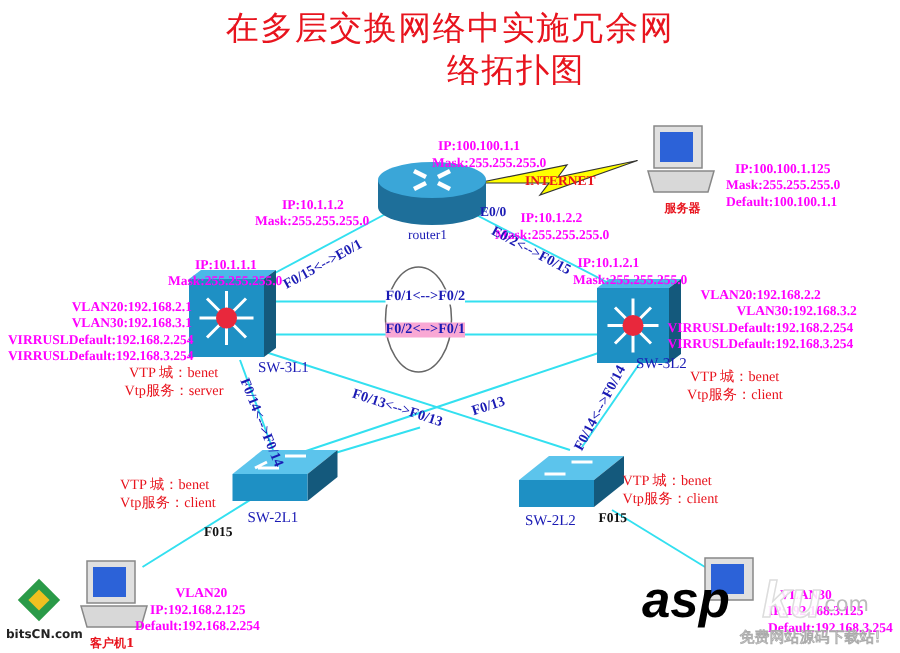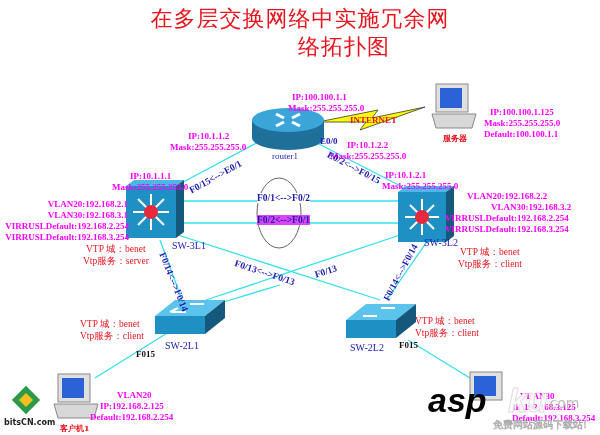--- a/index.html
+++ b/index.html
@@ -144,21 +144,21 @@
 <div class="abs mag" style="left:491px;top:202px;">VLAN30:192.168.3.2</div>
 <div class="abs mag" style="left:445px;top:213px;">VIRRUSLDefault:192.168.2.254</div>
 <div class="abs mag" style="left:445px;top:224px;">VIRRUSLDefault:192.168.3.254</div>
 <div class="abs blue" style="left:424px;top:237px;">SW-3L2</div>
 <div class="abs red" style="left:460px;top:246px;">VTP 城：benet</div>
 <div class="abs red" style="left:458px;top:258px;">Vtp服务：client</div>
 
 <div class="abs lnk rot" style="left:190px;top:186px;transform:rotate(-29deg);">F0/15&lt;--&gt;E0/1</div>
 <div class="abs lnk rot" style="left:328px;top:149px;transform:rotate(28deg);">E0/2&lt;--&gt;F0/15</div>
 <div class="abs lnk" style="left:257px;top:193px;background:#fff;">F0/1&lt;--&gt;F0/2</div>
-<div class="abs lnk" style="left:257px;top:215px;background:#d946ef;">F0/2&lt;--&gt;F0/1</div>
+<div class="abs lnk" style="left:257px;top:215px;background:#f9a8d4;">F0/2&lt;--&gt;F0/1</div>
 <div class="abs lnk rot" style="left:235px;top:258px;transform:rotate(18deg);">F0/13&lt;--&gt;F0/13</div>
 <div class="abs lnk rot" style="left:315px;top:270px;transform:rotate(-18deg);">F0/13</div>
 <div class="abs lnk rot" style="left:162px;top:248px;transform:rotate(68deg);">F0/14&lt;--&gt;F0/14</div>
 <div class="abs lnk rot" style="left:386px;top:295px;transform:rotate(-62deg);">F0/14&lt;--&gt;F0/14</div>
 
 <div class="abs red" style="left:80px;top:318px;">VTP 城：benet</div>
 <div class="abs red" style="left:80px;top:330px;">Vtp服务：client</div>
 <div class="abs blue" style="left:165px;top:340px;">SW-2L1</div>
 <div class="abs blk" style="left:136px;top:349px;">F015</div>
 

